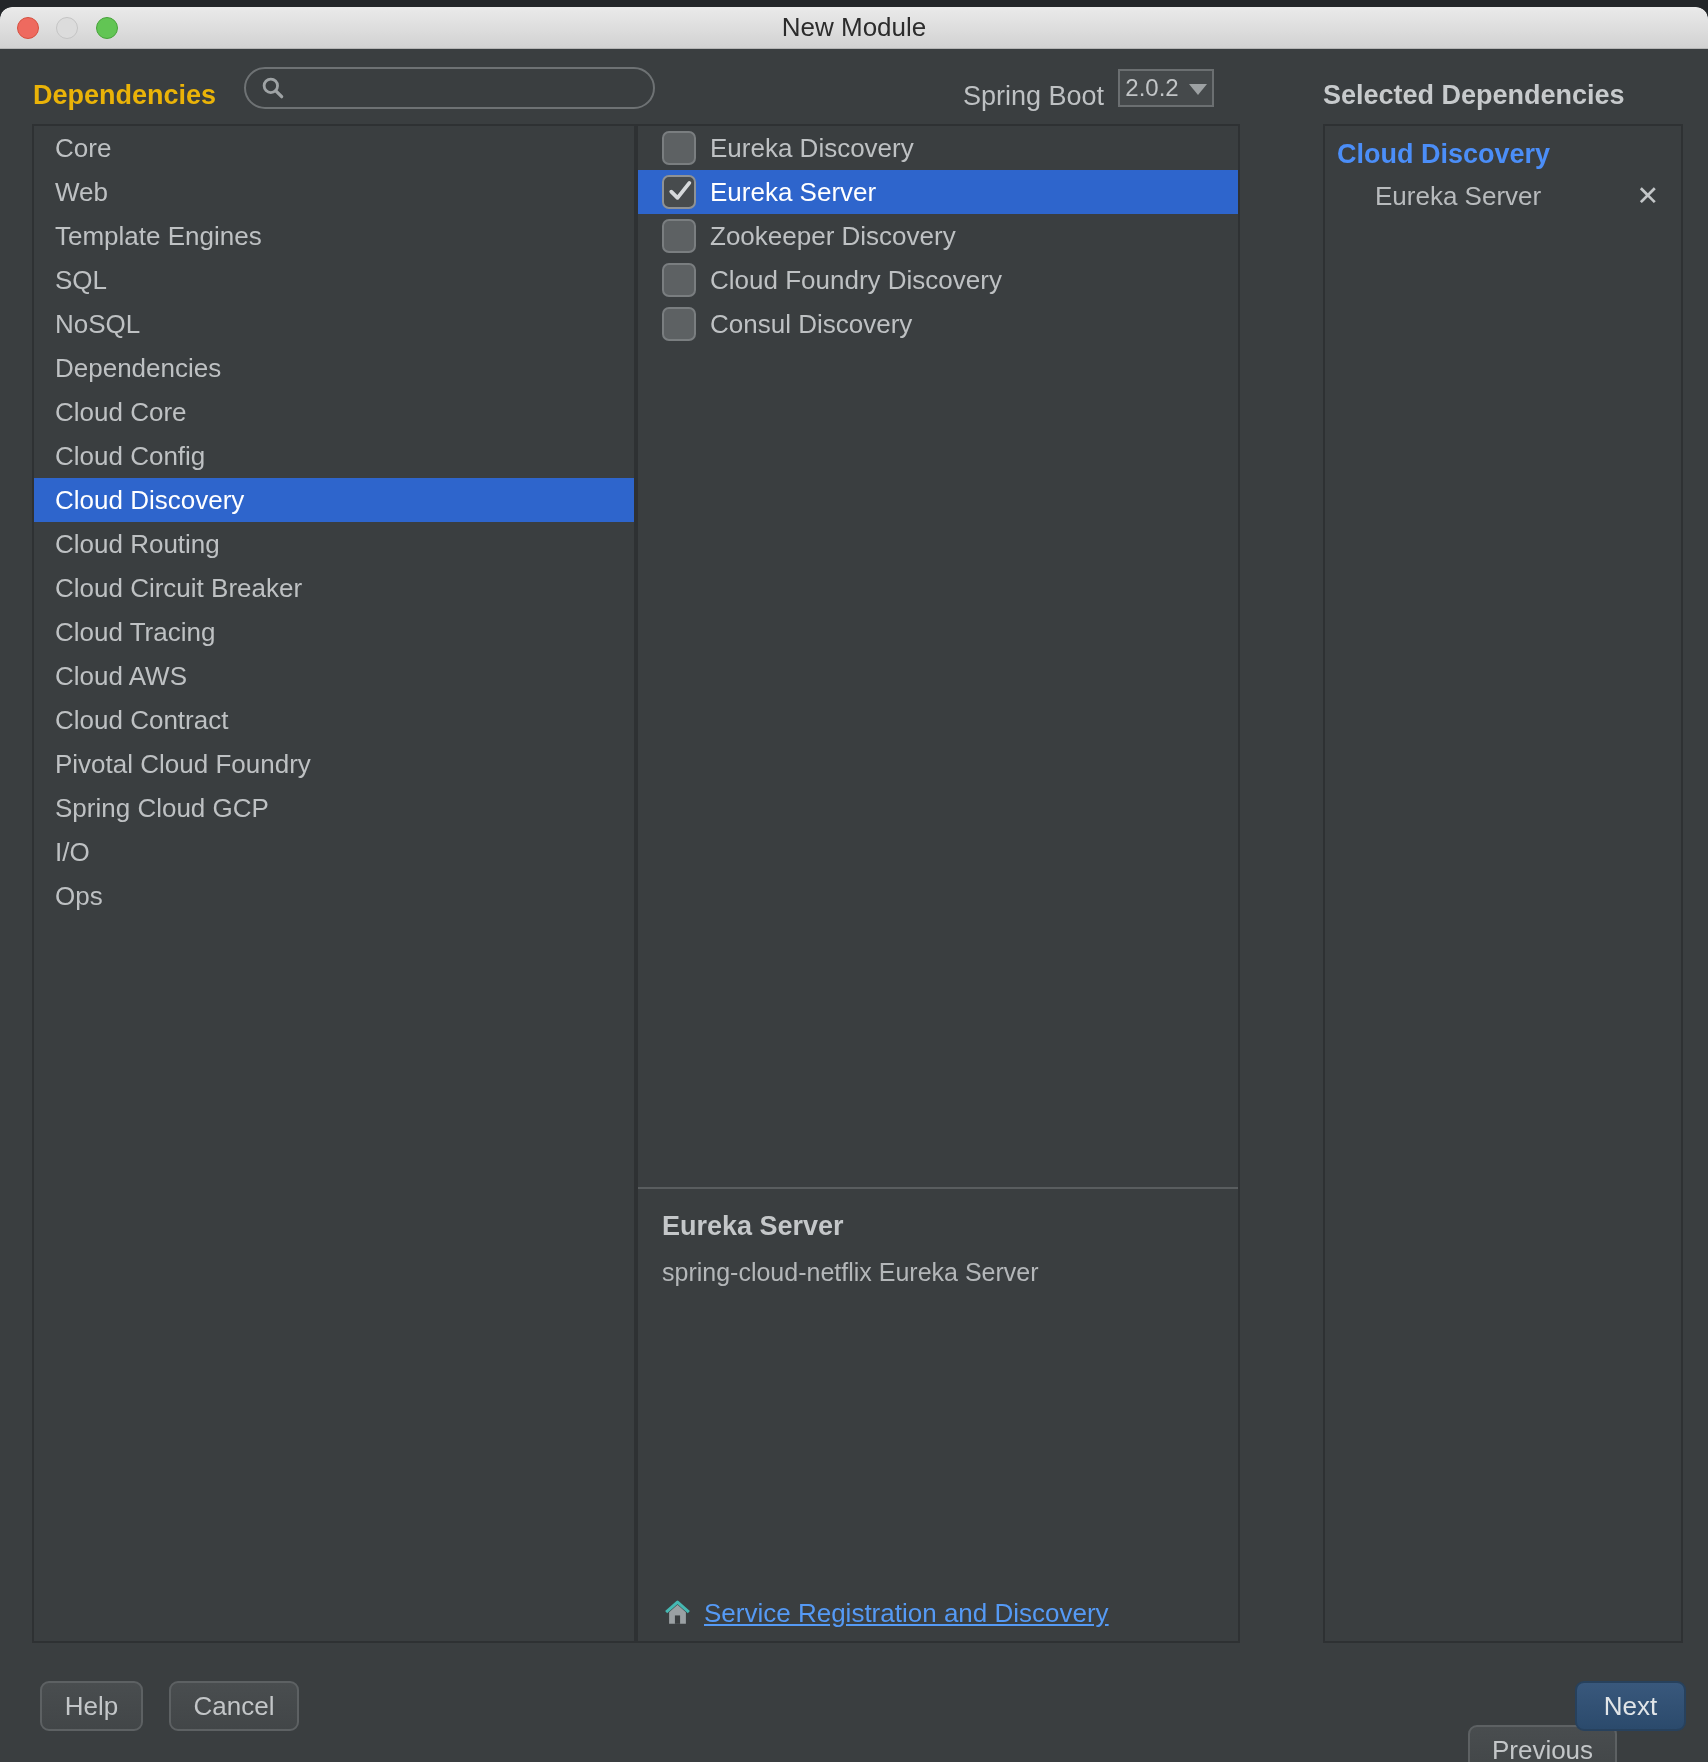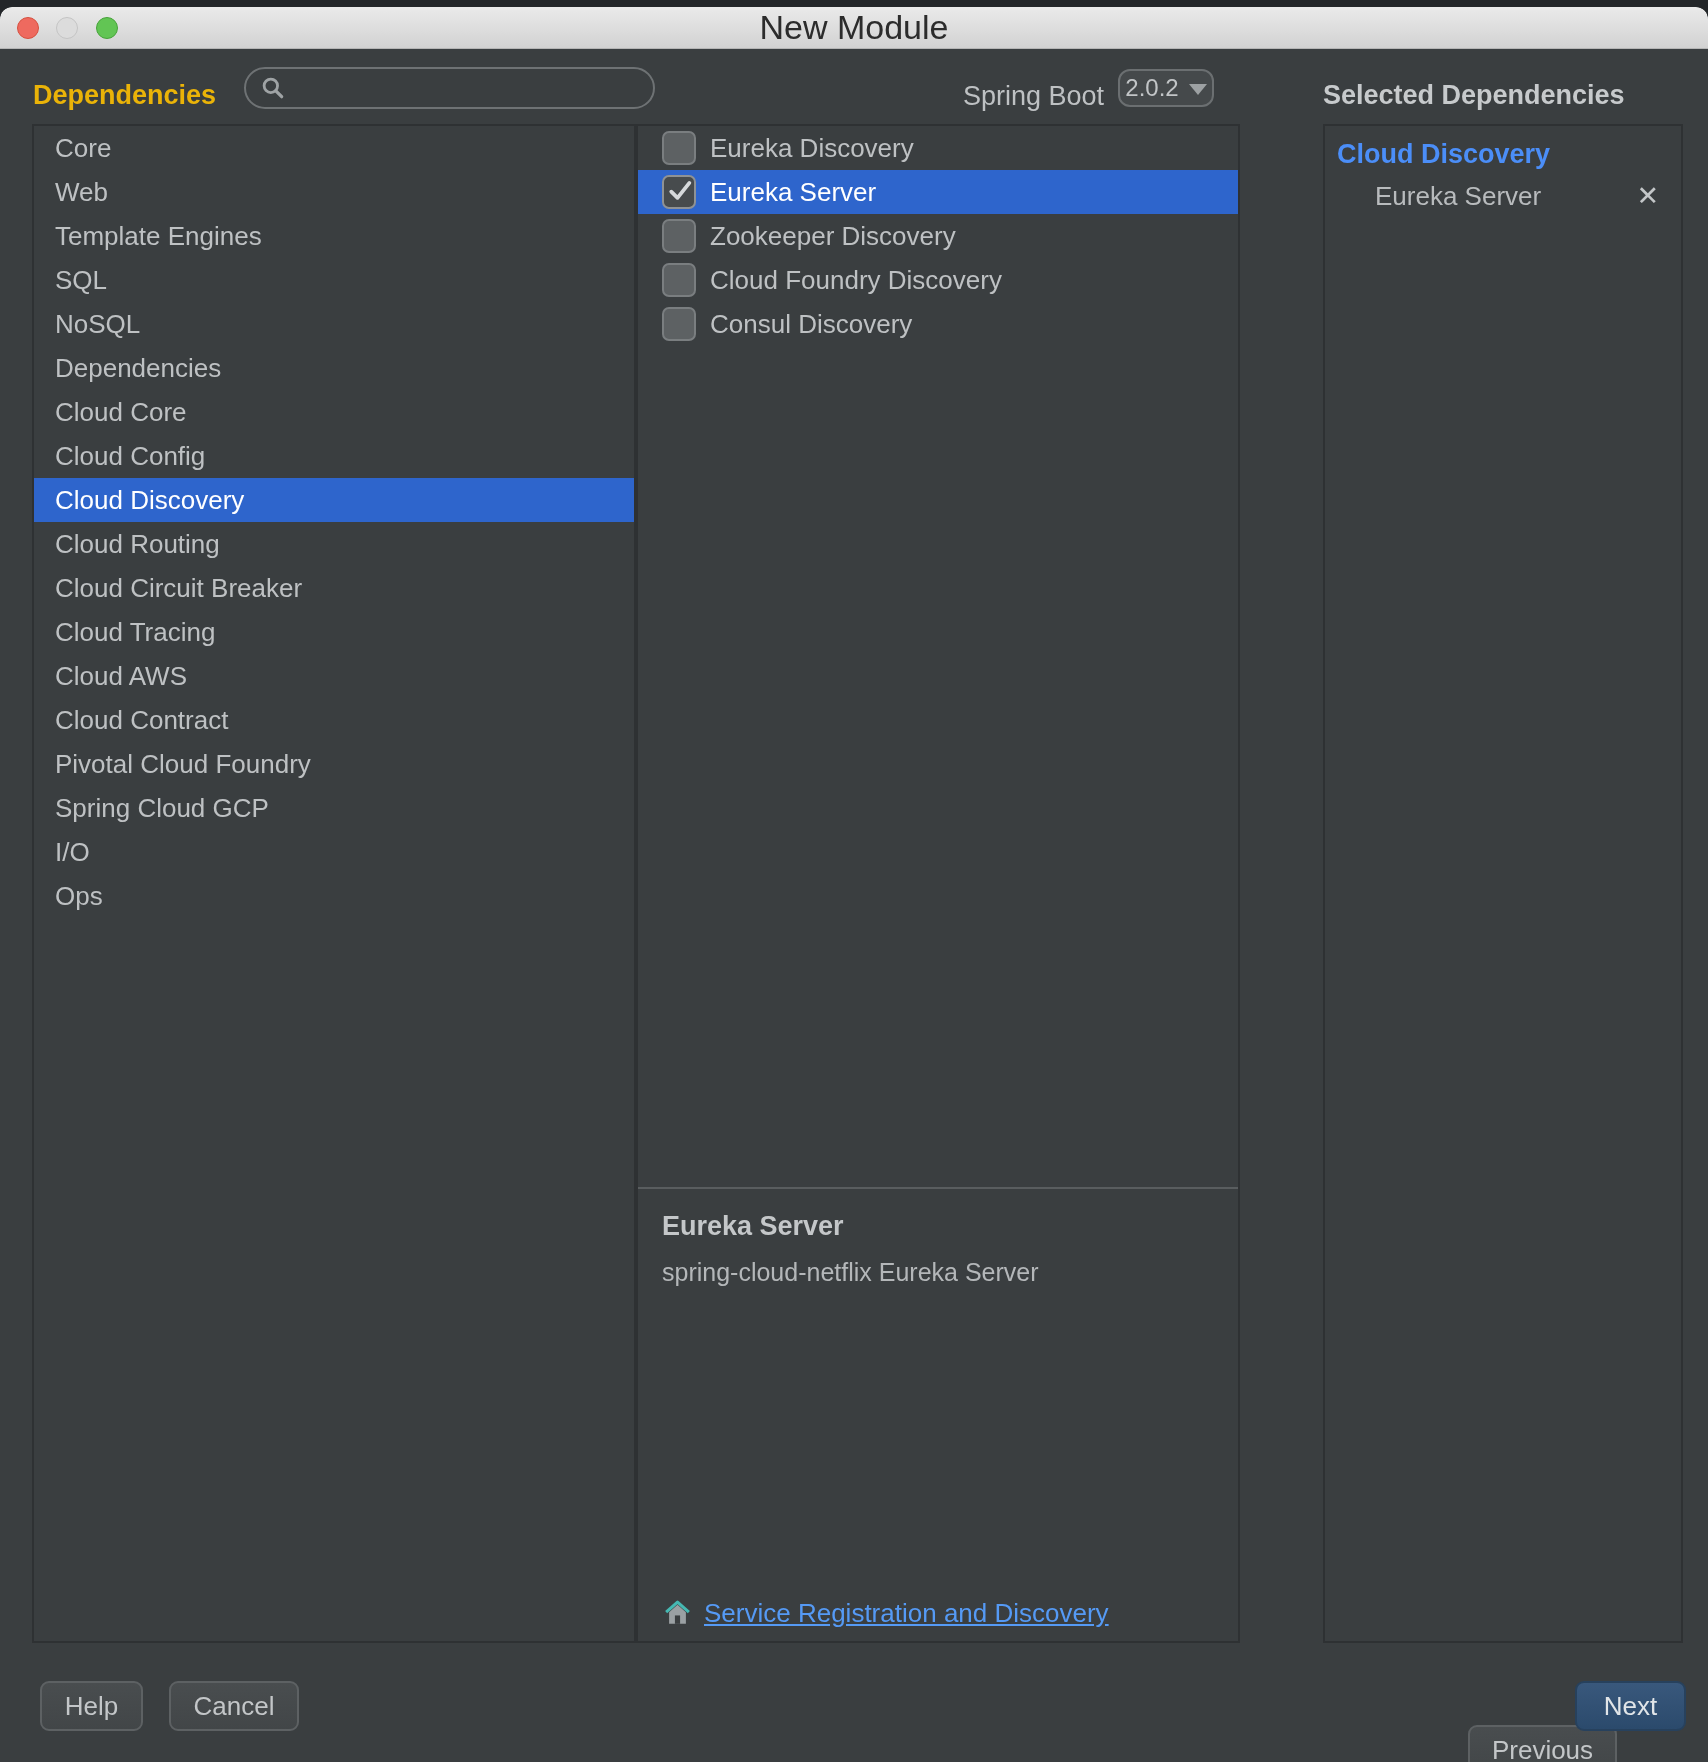--- a/index.html
+++ b/index.html
@@ -15,21 +15,21 @@
   }
   
   .titlebar{
     position:absolute;left:0;top:0;right:0;height:41px;
     background:linear-gradient(#eaeaea,#d2d2d2);
     border-bottom:1px solid #b5b5b5;
     border-radius:12px 12px 0 0;
   }
   .titlebar .title{
     position:absolute;left:0;right:0;top:0;line-height:41px;
-    text-align:center;font-size:34px;color:#2c2c2c;
+    text-align:center;font-size:26px;color:#2c2c2c;
   }
   .tl{position:absolute;top:10px;width:22px;height:22px;border-radius:50%;box-sizing:border-box;}
   .tl.close{left:17px;background:#ee6a5f;border:1px solid #d6503f;}
   .tl.min{left:56px;background:#dcdcdc;border:1px solid #c4c4c4;}
   .tl.zoomb{left:96px;background:#62c554;border:1px solid #47a33a;}
   
   .hdr-label{position:absolute;font-size:27px;font-weight:bold;color:#eab308;}
   .lbl-deps{left:33px;top:73px;}
   .lbl-seldeps{left:1323px;top:73px;color:#c7cacc;}
   .searchbox{
@@ -38,21 +38,21 @@
     display:flex;align-items:center;padding:0 10px;background:transparent;
   }
   .searchbox svg{flex:0 0 auto;margin-left:4px;}
   .searchbox input{
     flex:1;background:transparent;border:none;outline:none;
     color:#d0d3d5;font-size:25px;font-family:"Liberation Sans",sans-serif;min-width:0;
   }
   .springboot{position:absolute;left:963px;top:74px;font-size:27px;color:#bec1c3;}
   .version-dd{
     position:absolute;left:1118px;top:62px;width:96px;height:38px;box-sizing:border-box;
-    background:#45494b;border:2px solid #6b6f71;border-radius:12px;
+    background:#45494b;border:2px solid #6b6f71;border-radius:0;
     display:flex;align-items:center;justify-content:center;gap:10px;
     color:#c2c5c7;font-size:24px;cursor:default;
   }
   .version-dd .tri{
     width:0;height:0;border-left:9px solid transparent;border-right:9px solid transparent;
     border-top:11px solid #9da1a3;margin-top:3px;
   }
   
   .panel{position:absolute;top:117px;height:1519px;box-sizing:border-box;
     border:2px solid #2e3133;background:#3a3e40;}

